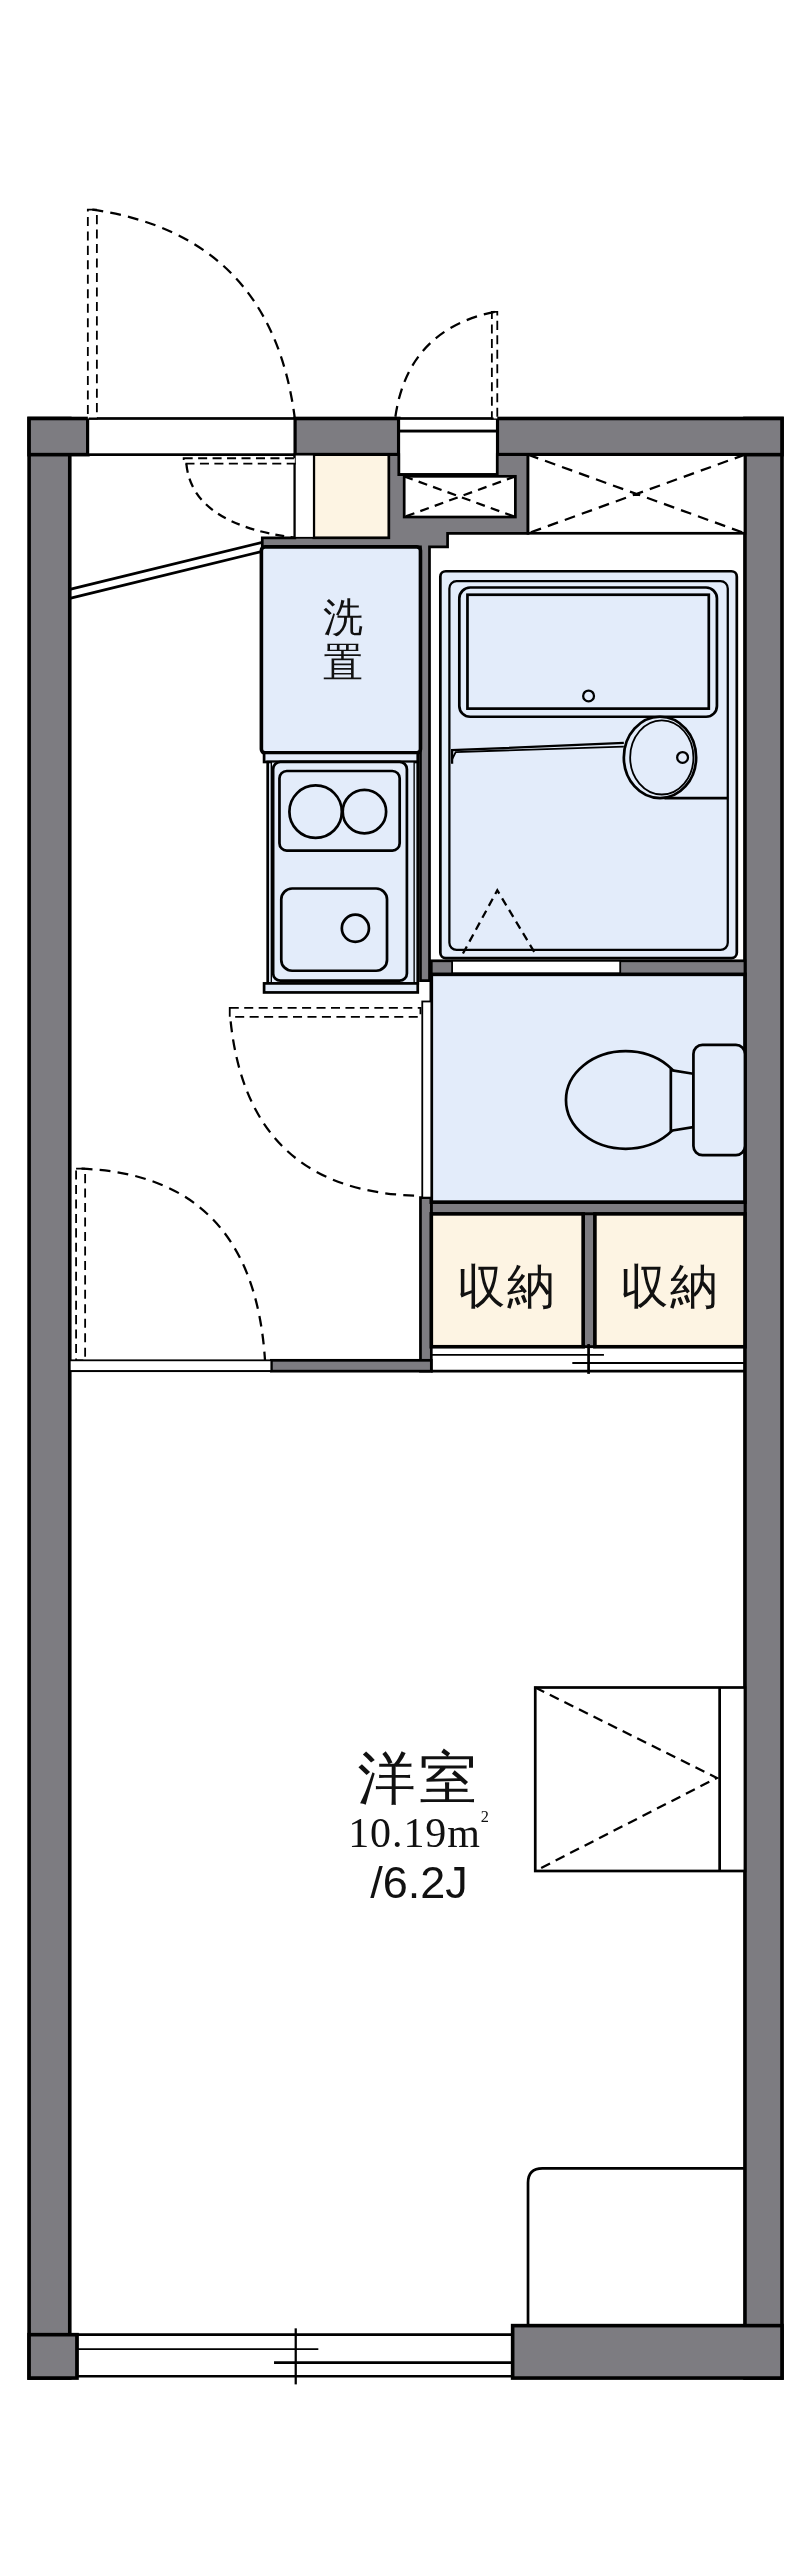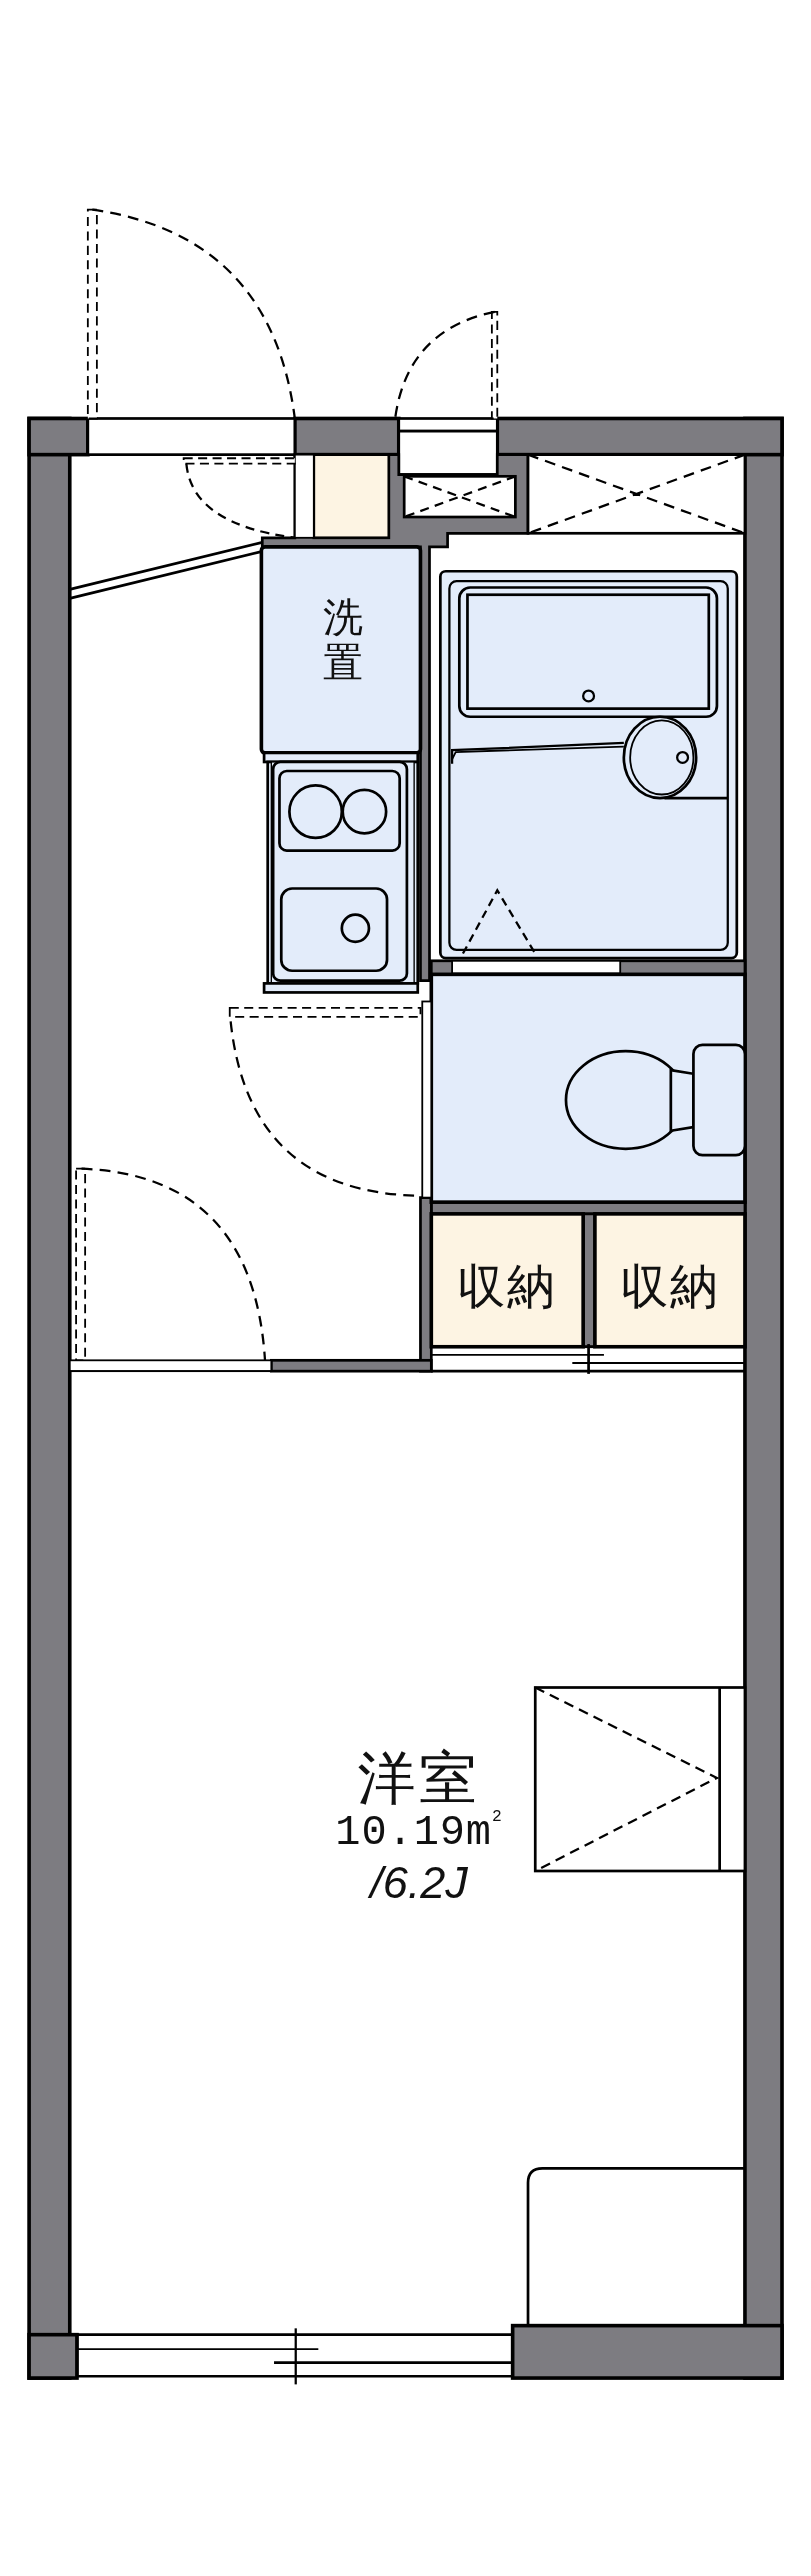--- a/index.html
+++ b/index.html
@@ -2,21 +2,21 @@
 <html style="font-size:14.5px"><head>
 <meta charset="utf-8">
 <style>
   html, body { margin:0; padding:0; background:#ffffff; }
   body { width:812px; height:2576px; position:relative; overflow:hidden; font-family:"DejaVu Sans", sans-serif; }
   #plan { position:absolute; left:0; top:0; width:812px; height:2576px; }
   .lbl { position:absolute; color:#111; text-align:center; font-family:"DejaVu Sans", sans-serif; line-height:1; }
   .lbl-v { font-size:40px; width:54px; }
   .lbl-h { font-size:48px; letter-spacing:1.8px; }
   .room-name { font-size:58px; letter-spacing:3.6px; }
-  .room-area { font-size:42px; font-family:Liberation Mono, monospace; letter-spacing:0.9px; }
+  .room-area { font-size:42px; font-family:Liberation Serif, serif; letter-spacing:0.9px; }
   .room-area sup { font-size:16.3px; vertical-align:top; position:relative; top:-3.6px; }
   .room-jo { font-size:45px; font-family:"Liberation Sans", sans-serif; }
 </style>
 </head>
 <body>
 
 <svg id="plan" viewBox="0 0 898 2850" xmlns="http://www.w3.org/2000/svg">
 
   <g fill="#7d7c81" stroke="#000" stroke-width="4">
 
@@ -167,15 +167,15 @@
   <div>洗</div>
   <div style="margin-top:5.4px;">置</div>
 </div>
 
 <div class="lbl lbl-h" style="left:431px; top:1262px; width:152px;">収納</div>
 <div class="lbl lbl-h" style="left:595px; top:1262px; width:150px;">収納</div>
 
 <div class="lbl" style="left:306px; top:1749px; width:226px;">
   <div class="room-name">洋室</div>
   <div class="room-area" style="margin-top:5.4px;"><span>10.19m</span><sup>2</sup></div>
-  <div class="room-jo" style="margin-top:5.4px;font-style:italic;">/6.2J</div>
+  <div class="room-jo" style="margin-top:5.4px;">/6.2J</div>
 </div>
 
 
 </body></html>

